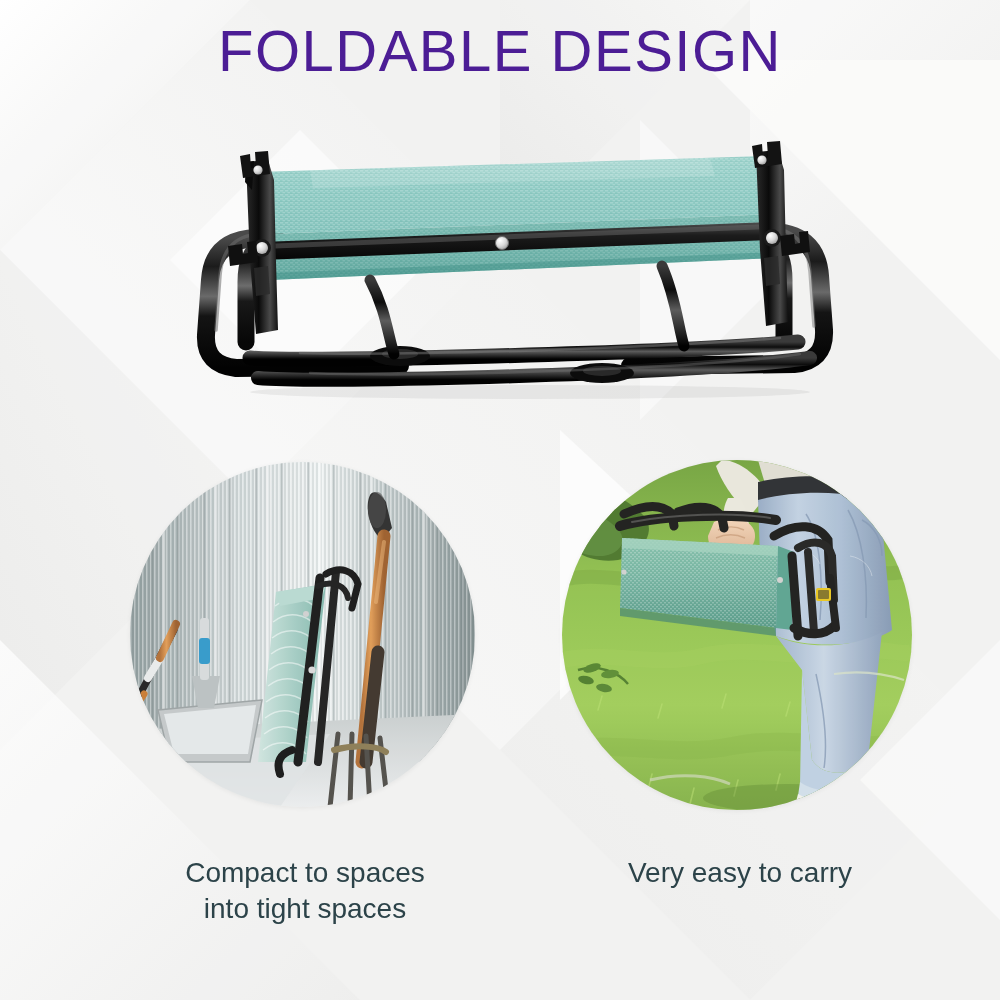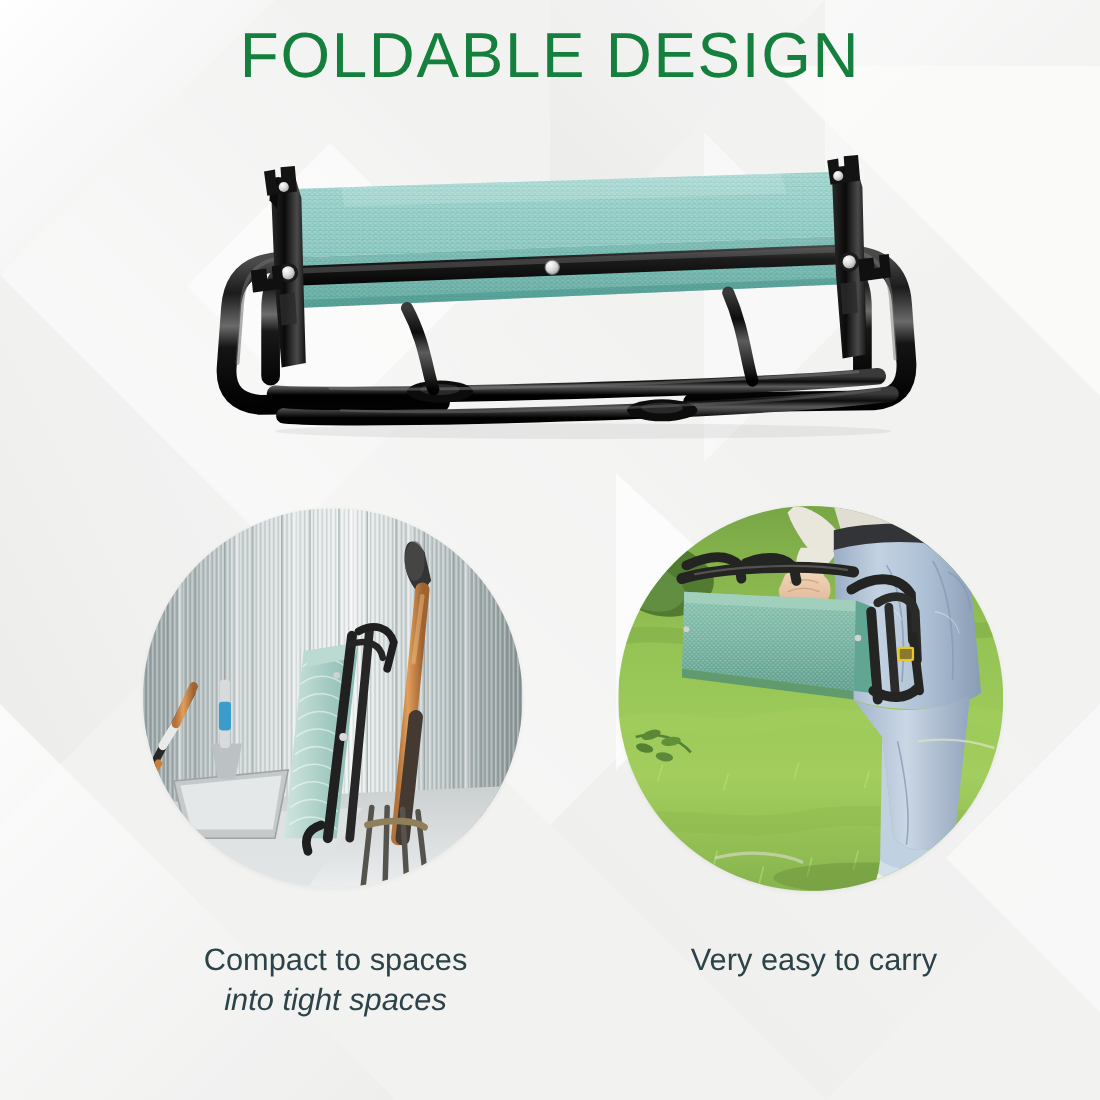--- a/index.html
+++ b/index.html
@@ -16,21 +16,21 @@
 
   
   #title-wrap {
     position:absolute; top:22px; left:0; width:1000px;
     text-align:center; z-index:6;
   }
   #title {
     font-size:58px;
     letter-spacing:1.5px;
     font-weight:400;
-    color:#15803d;
+    color:#4c1d95;
     font-family:"Liberation Sans", sans-serif;
     line-height:1;
   }
 
   
   #hero { position:absolute; left:150px; top:130px; width:720px; height:270px; z-index:5; }
 
   
   .photo-circle {
     position:absolute; border-radius:50%; overflow:hidden; z-index:5;
@@ -41,21 +41,21 @@
   .photo-circle svg { display:block; width:100%; height:100%; }
 
   
   .caption {
     position:absolute; z-index:6; text-align:center;
     color:#2c4349; font-size:28px; line-height:1.28;
     font-family:"Liberation Sans", sans-serif;
   }
   #caption-left  { left:110px; top:855px; width:390px; }
   #caption-right { left:570px; top:855px; width:340px; }
-  .caption .l2 { display:block;font-style:italic; }
+  .caption .l2 { display:block; }
 </style>
 </head>
 <body>
 
 <svg id="bg" viewBox="0 0 1000 1000" preserveAspectRatio="none">
   <defs>
     <linearGradient id="gA" x1="0" y1="0" x2="1" y2="1">
       <stop offset="0" stop-color="#ffffff"></stop>
         <stop offset="1" stop-color="#ebebea"></stop>
     </linearGradient>

